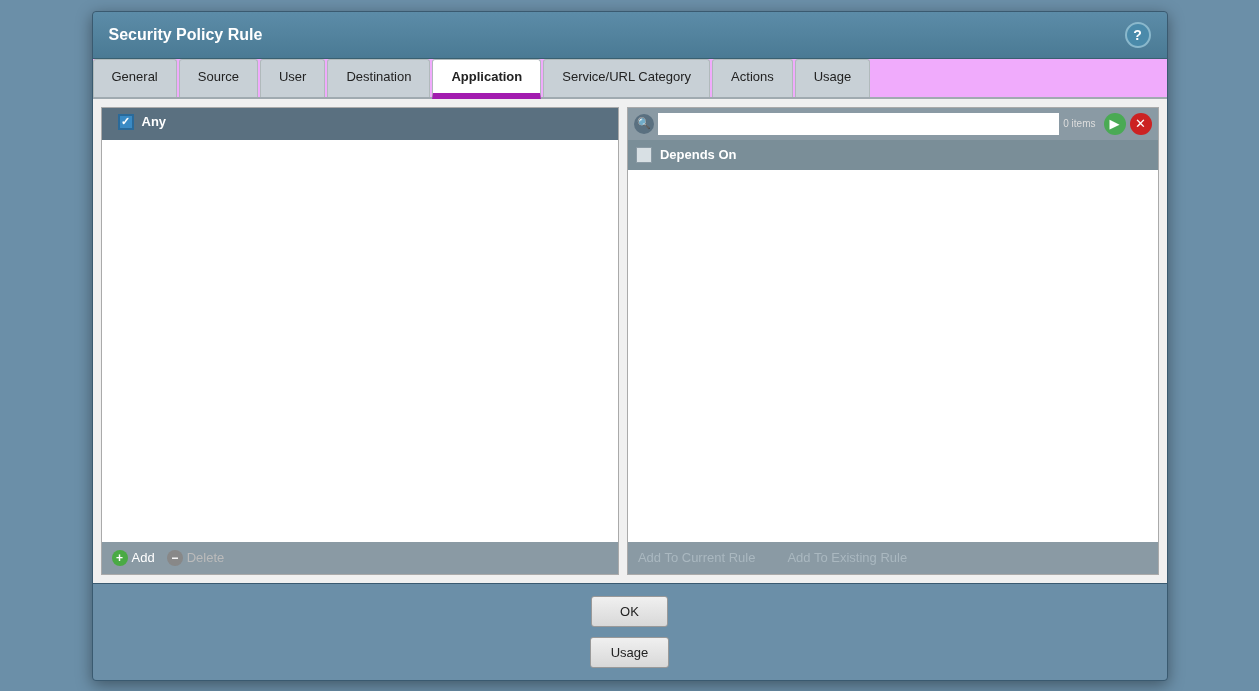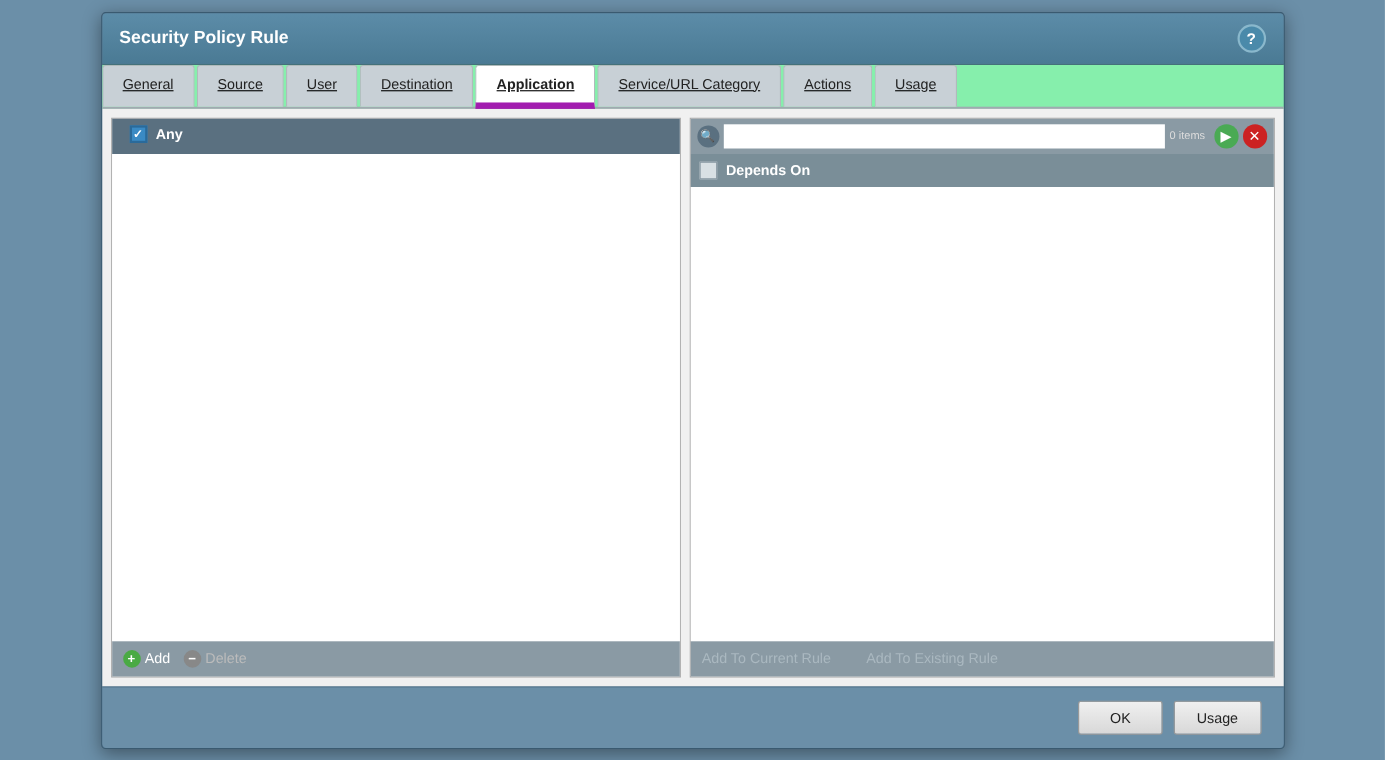--- a/index.html
+++ b/index.html
@@ -46,25 +46,24 @@
       border: 2px solid #8ab8cc;
       color: white;
       font-weight: bold;
       font-size: 14px;
       display: flex;
       align-items: center;
       justify-content: center;
       cursor: pointer;
     }
     .tabs {
-      background: #86efac;
+      background: #f0abfc;
       display: flex;
       flex-direction: row;
       border-bottom: 2px solid #a0aab0;
-      text-decoration: underline;
     }
     .tab {
       padding: 9px 18px;
       border: 1px solid #b0babb;
       border-bottom: none;
       background: #c8d0d6;
       color: #222;
       cursor: pointer;
       font-size: 13px;
       margin-right: 2px;
@@ -272,20 +271,21 @@
     }
     .bottom-bar {
       background: #6b8fa8;
       padding: 12px 20px;
       display: flex;
       align-items: center;
       justify-content: flex-end;
       gap: 10px;
       border-top: 1px solid #3a5a70;
       border-radius: 0 0 4px 4px;
+      flex-direction: column;
     }
     .btn-ok {
       background: linear-gradient(180deg, #f0f0f0, #d8d8d8);
       border: 1px solid #999;
       border-radius: 3px;
       padding: 7px 28px;
       font-size: 13px;
       cursor: pointer;
       color: #222;
     }

